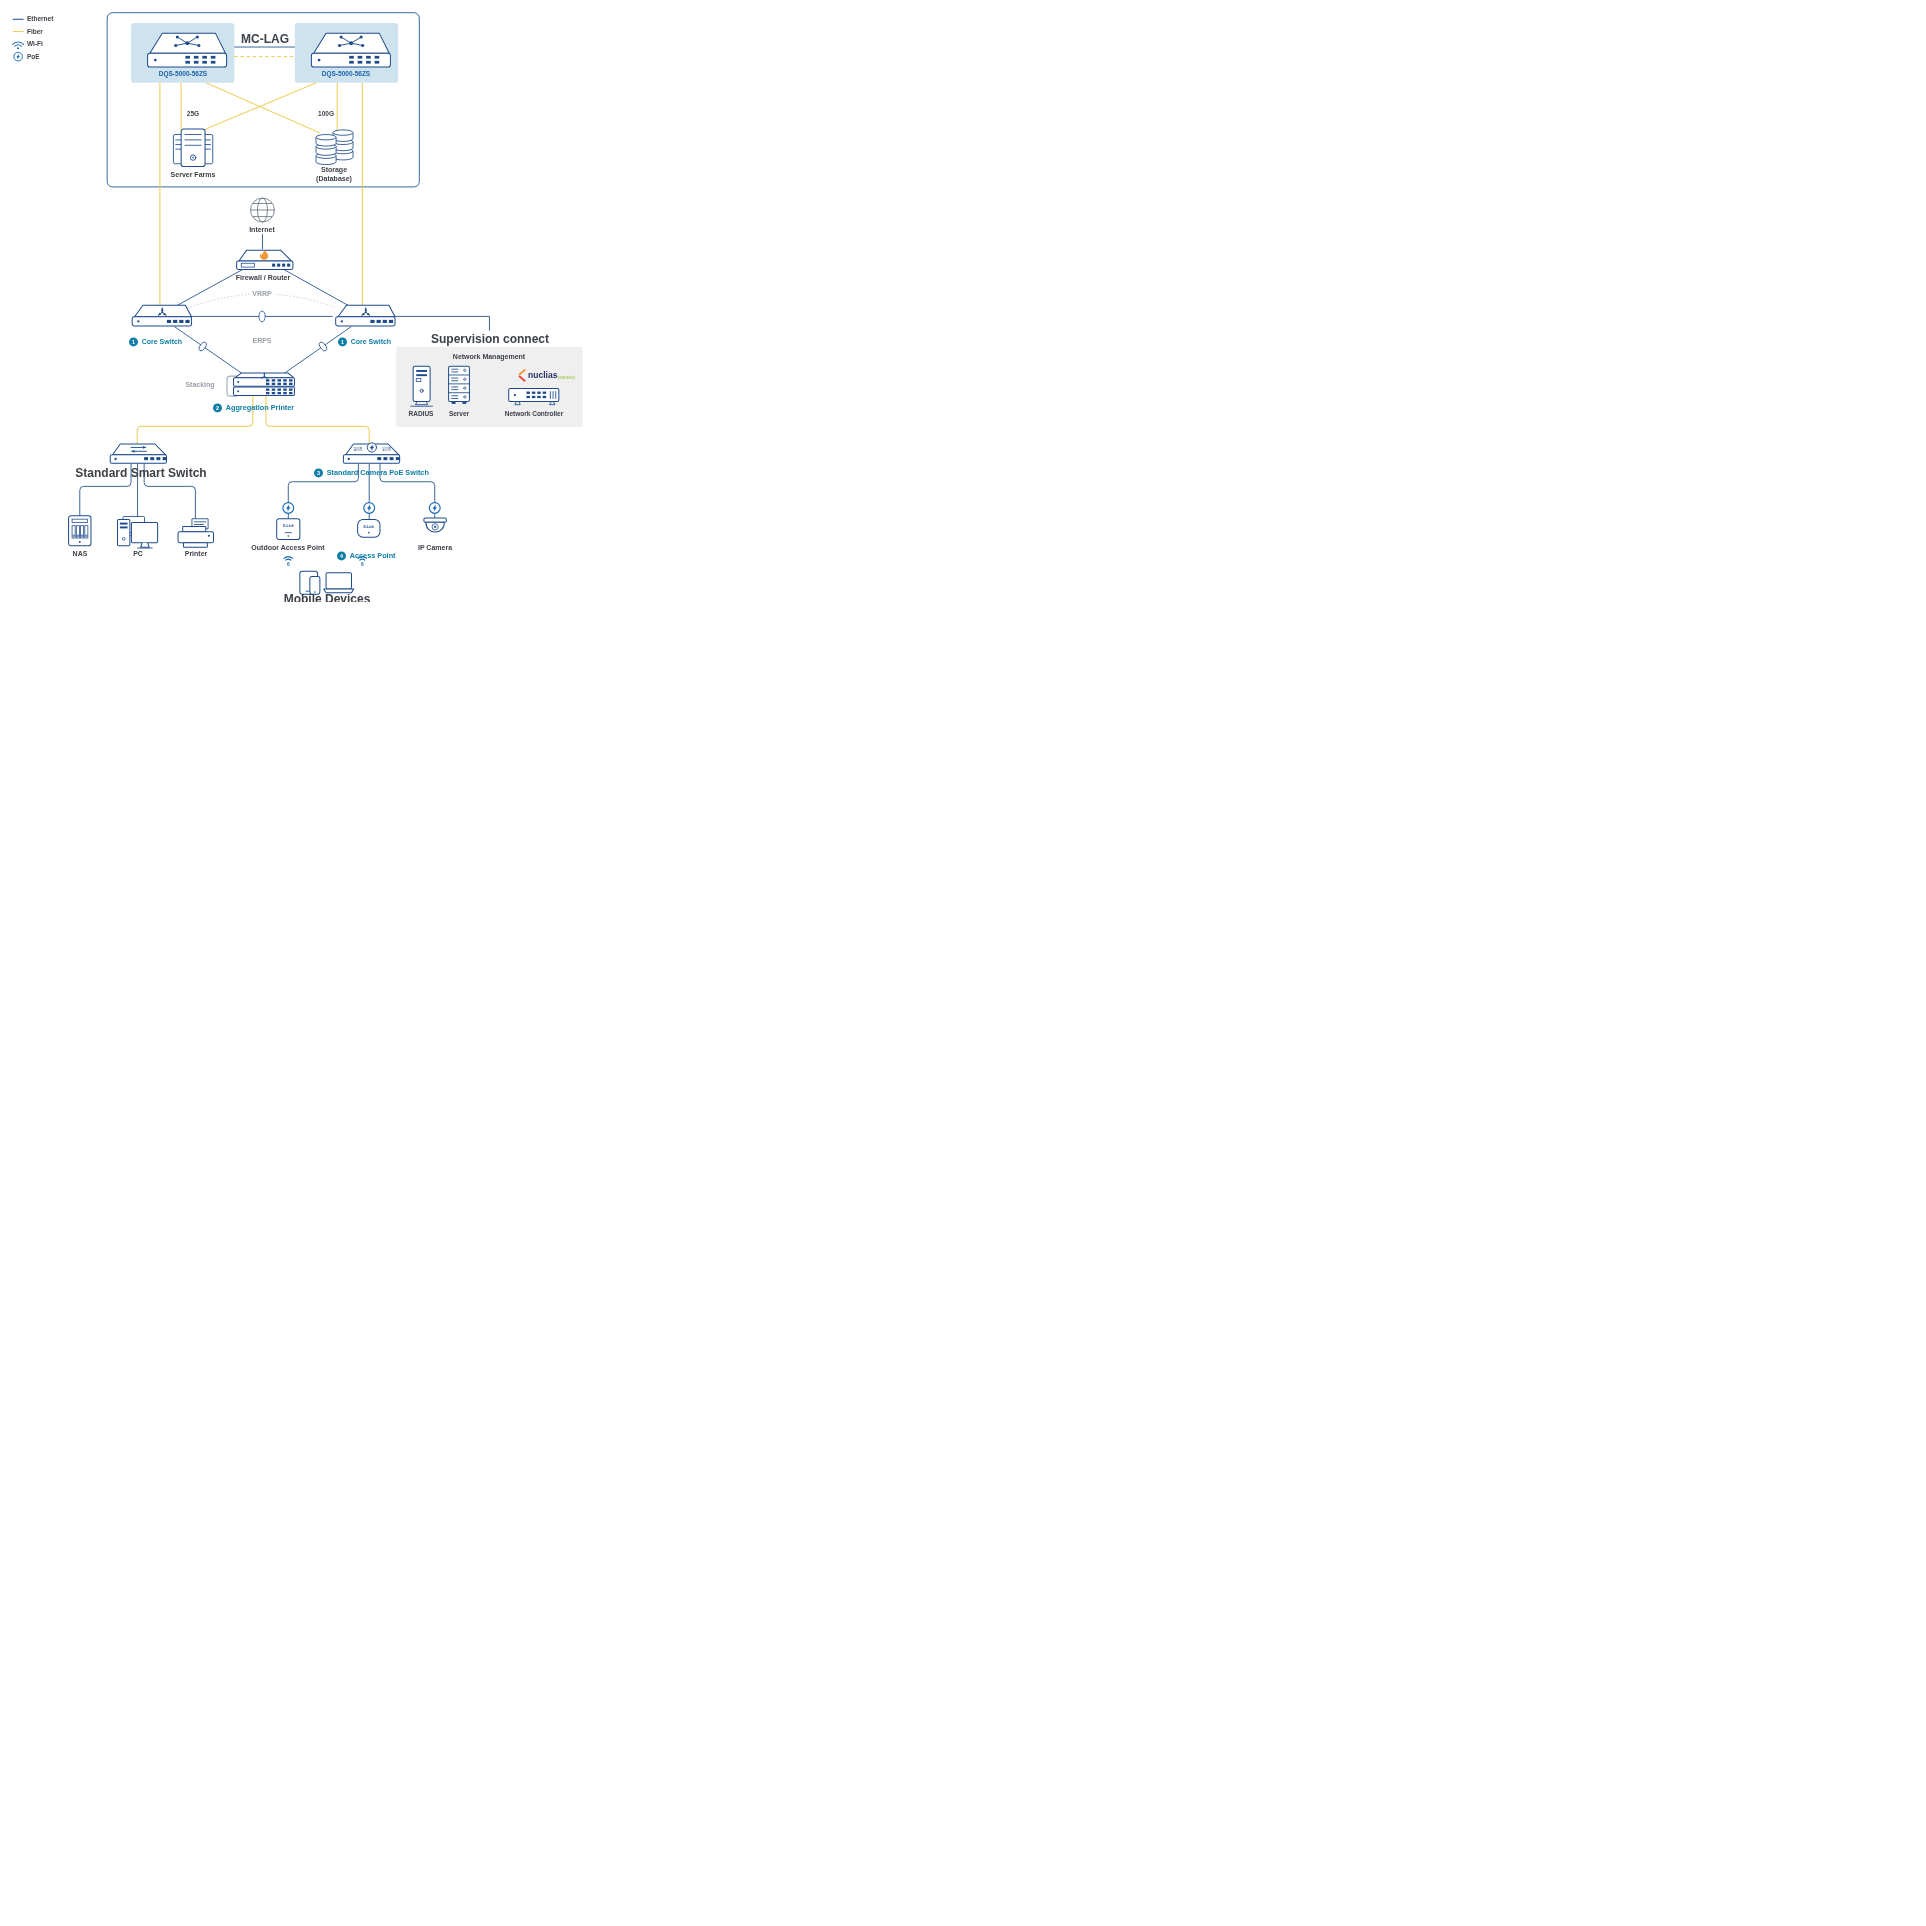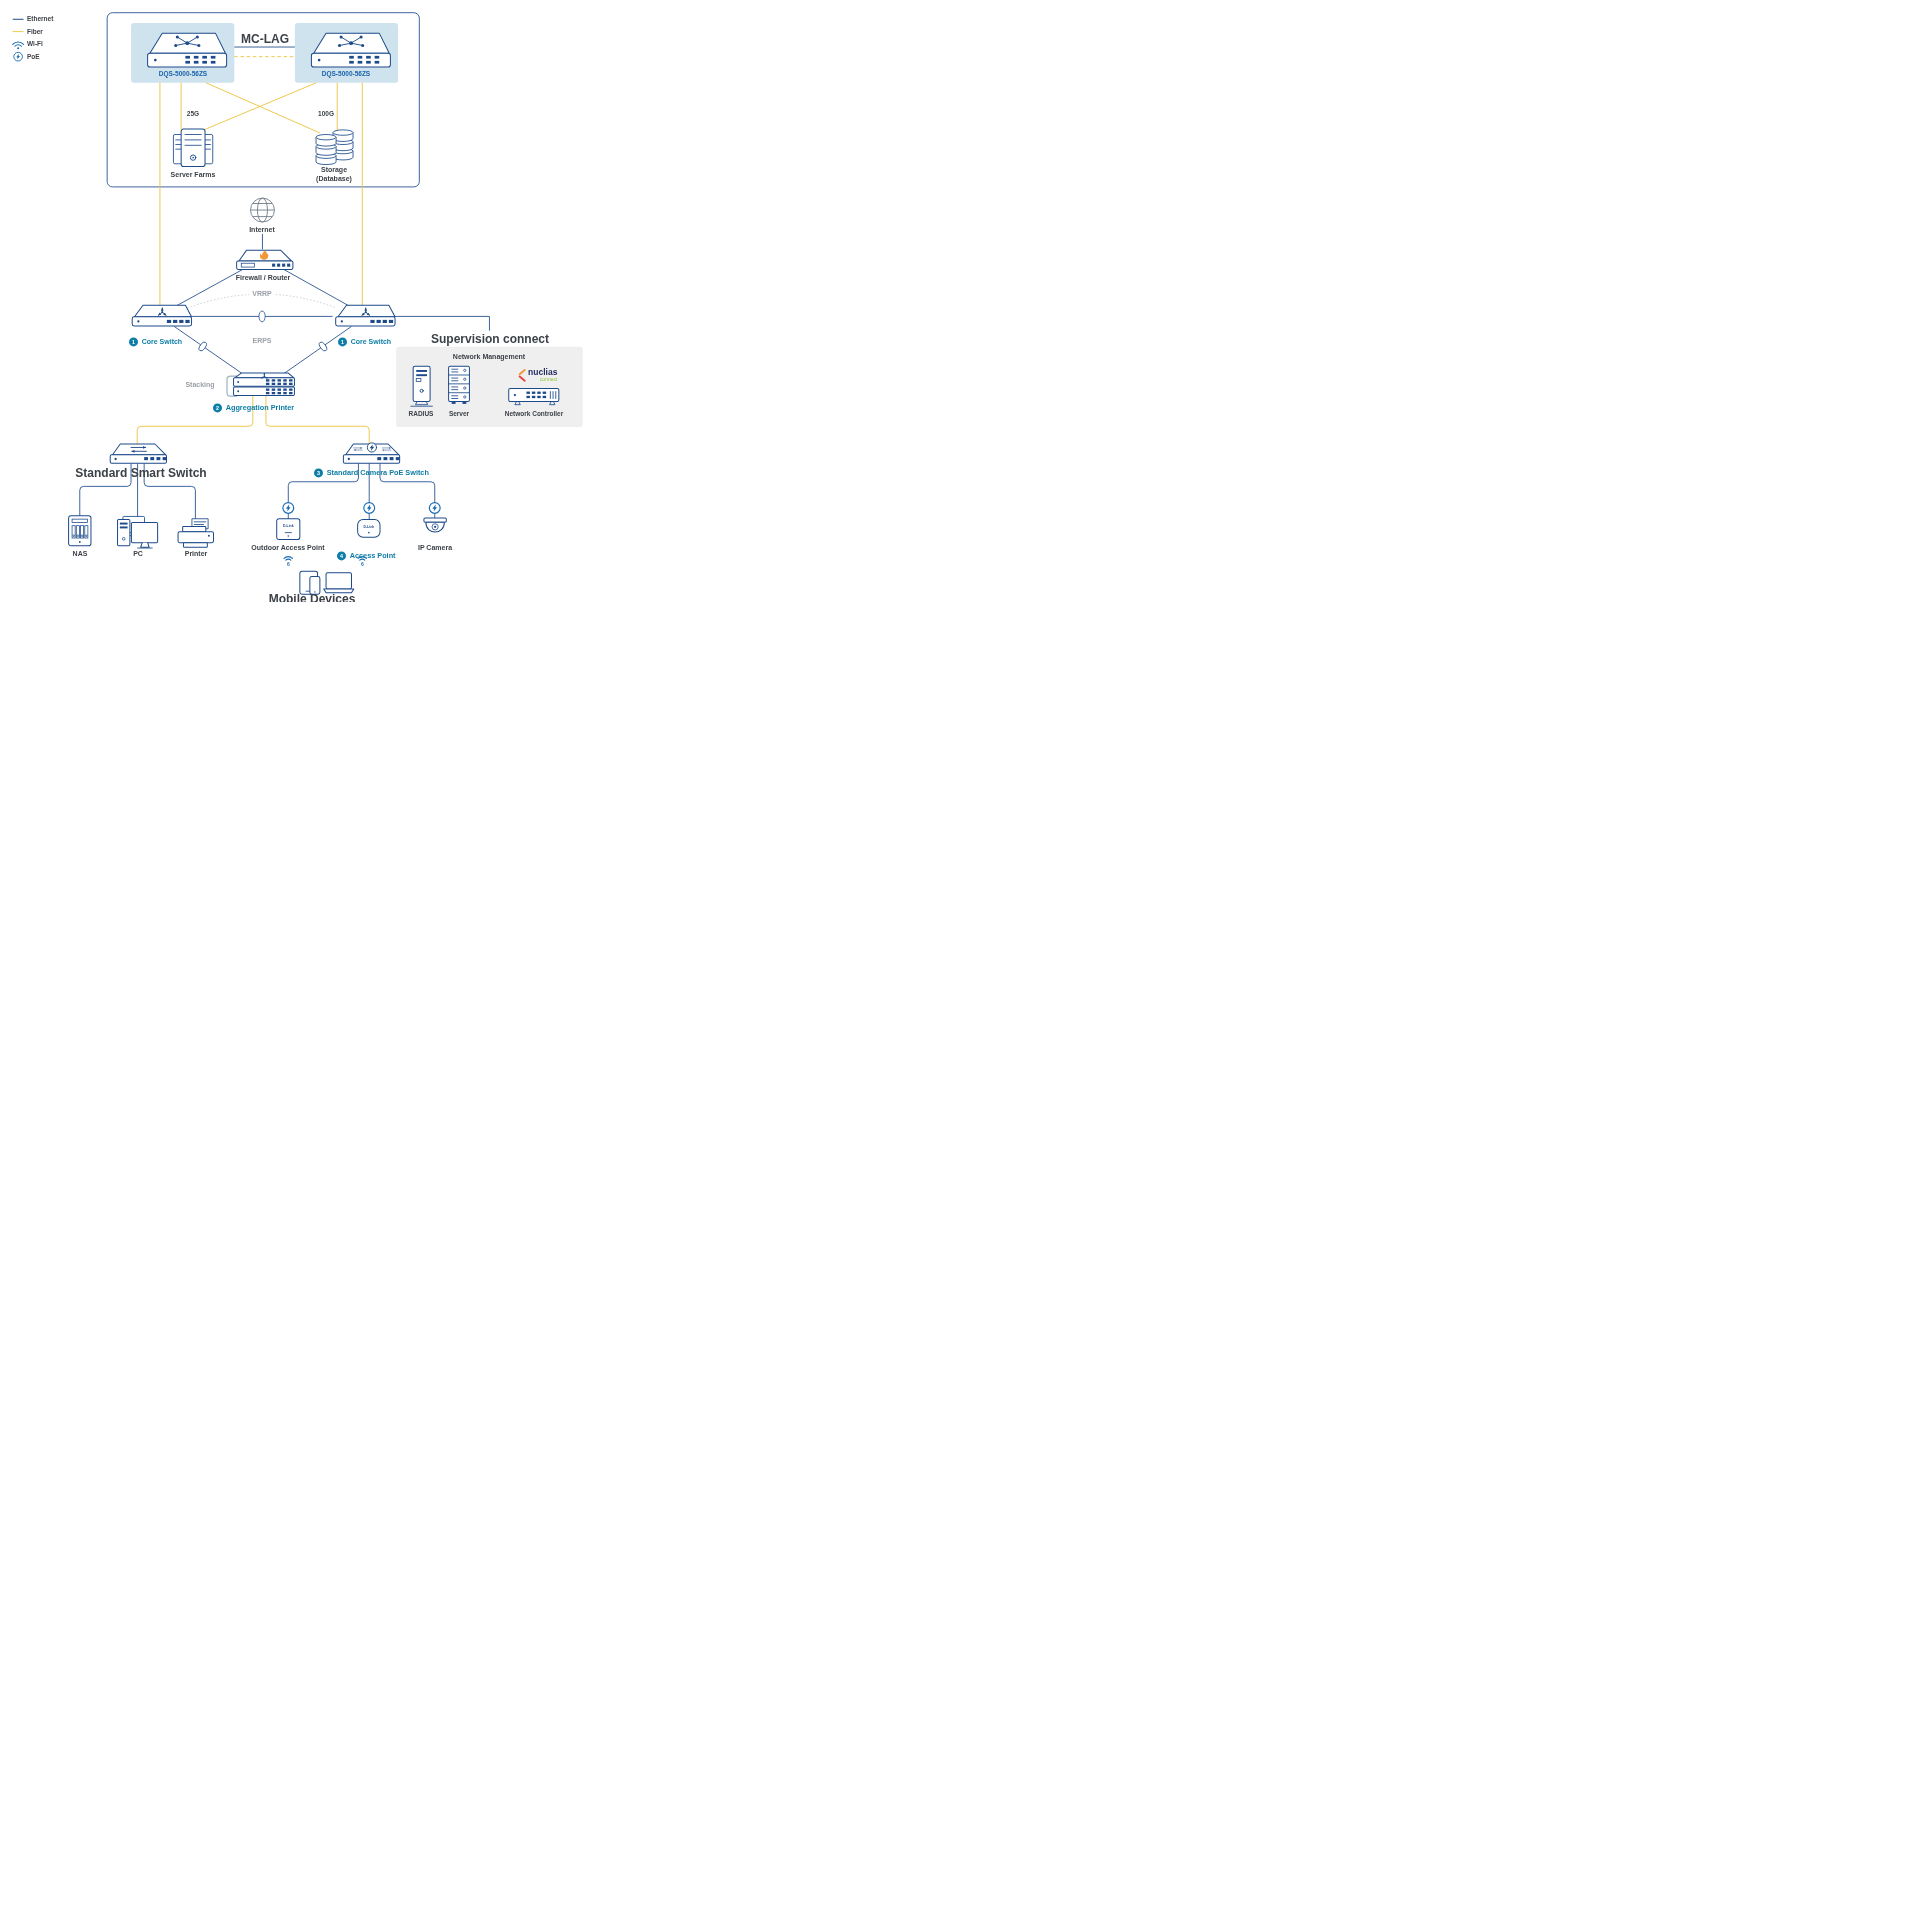--- a/index.html
+++ b/index.html
@@ -46,21 +46,21 @@
   .sz17{font-size:6.5px}
   .sz19{font-size:12px}
   .grayc{color:var(--gray)}
   .brandblue{color:var(--brandblue)}
   .whitebg{background:#fff;padding:0 3.1px}
   .badge-row{position:absolute;display:flex;align-items:center;gap:3.5px;z-index:3;transform:translateY(-50%)}
   .badge{width:9.2px;height:9.2px;border-radius:50%;background:var(--teal);color:#fff;
          font-size:5.4px;font-weight:700;display:flex;align-items:center;justify-content:center;flex:none}
   .row-lbl{font-weight:700;font-size:7.3px;color:var(--teal);white-space:nowrap}
   .nuclias{position:absolute;display:flex;align-items:center;gap:1.9px;z-index:3}
-  .nuclias-text{display:flex;flex-direction:column;line-height:1}
+  .nuclias-text{display:flex;flex-direction:row;line-height:1}
   .nuclias-name{font-weight:700;font-size:8.5px;color:var(--navytext)}
   .nuclias-sub{font-size:5px;font-weight:400;color:var(--green);align-self:flex-end;margin-top:0.8px}
 </style>
 </head>
 <body>
 
 <div class="stage">
 
 <svg class="diagram" width="602" height="602" viewBox="0 0 1562 1562">
   <defs>
@@ -465,16 +465,16 @@
     <span class="nuclias-sub">connect</span>
   </div>
 </div>
 
 <div class="lbl sz19" style="left:141px;top:473px">Standard Smart Switch</div>
 <div class="lbl" style="left:80px;top:554px">NAS</div>
 <div class="lbl" style="left:138px;top:554px">PC</div>
 <div class="lbl" style="left:196px;top:554px">Printer</div>
 <div class="lbl" style="left:288px;top:548px">Outdoor Access Point</div>
 <div class="lbl" style="left:435px;top:548px">IP Camera</div>
-<div class="lbl sz19" style="left:312px;top:599px">Mobile Devices</div>
+<div class="lbl sz19" style="left:327px;top:599px">Mobile Devices</div>
 
 </div>
 
 
 </body></html>

